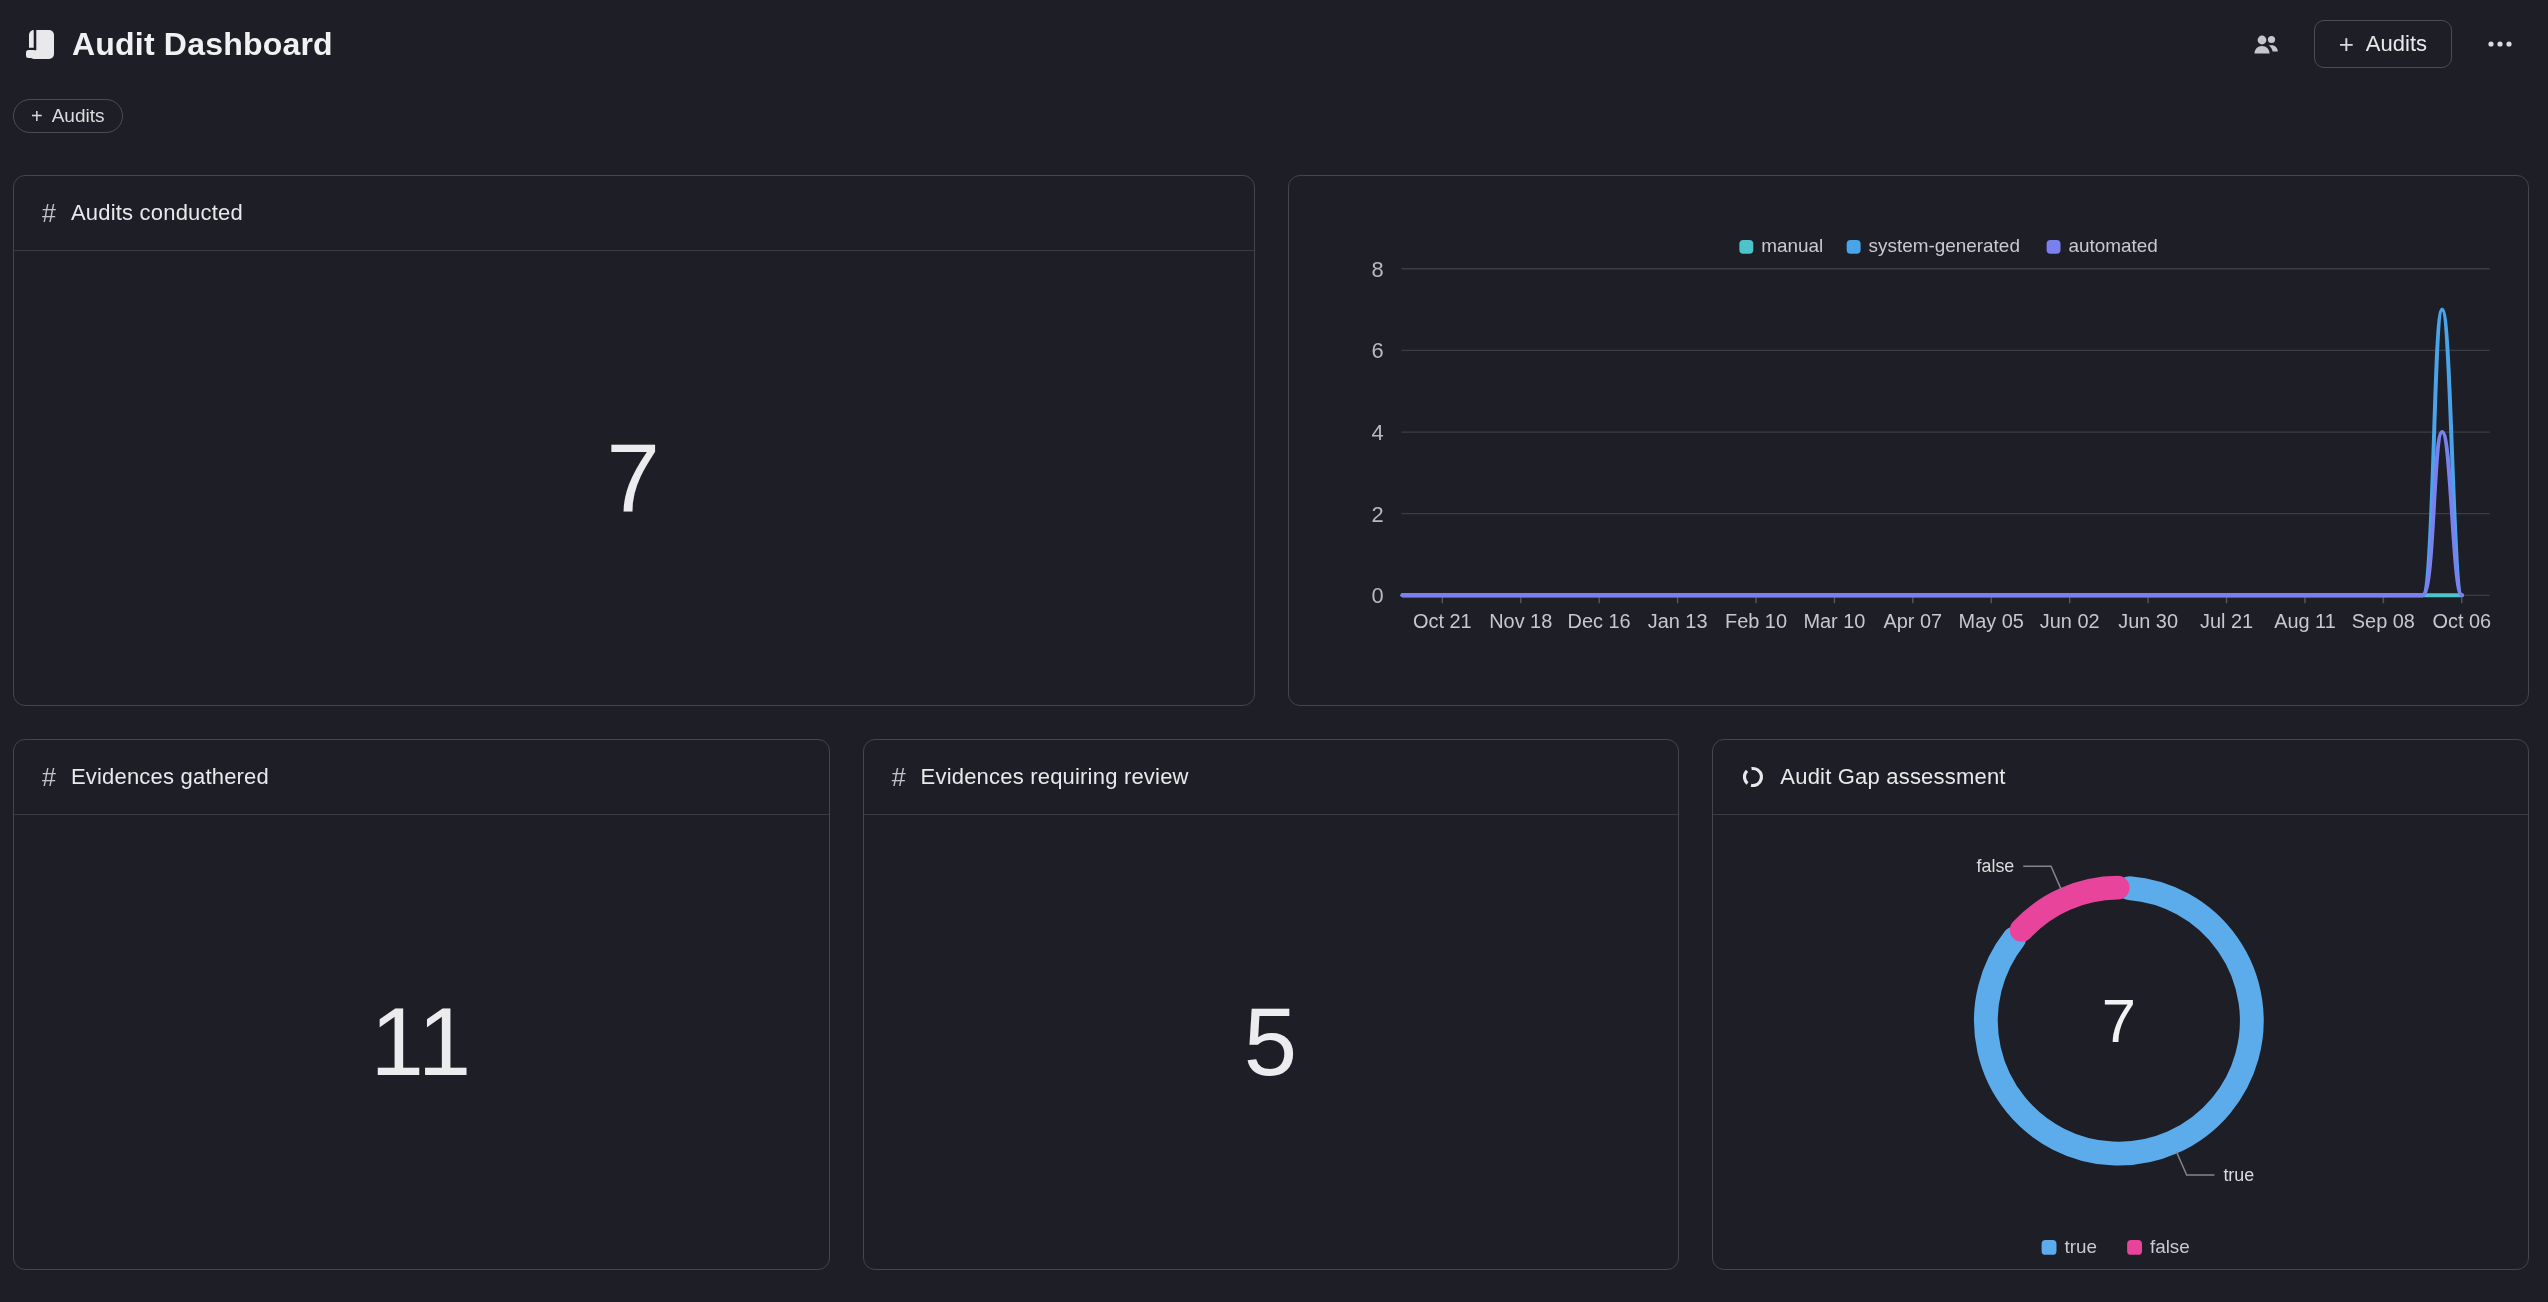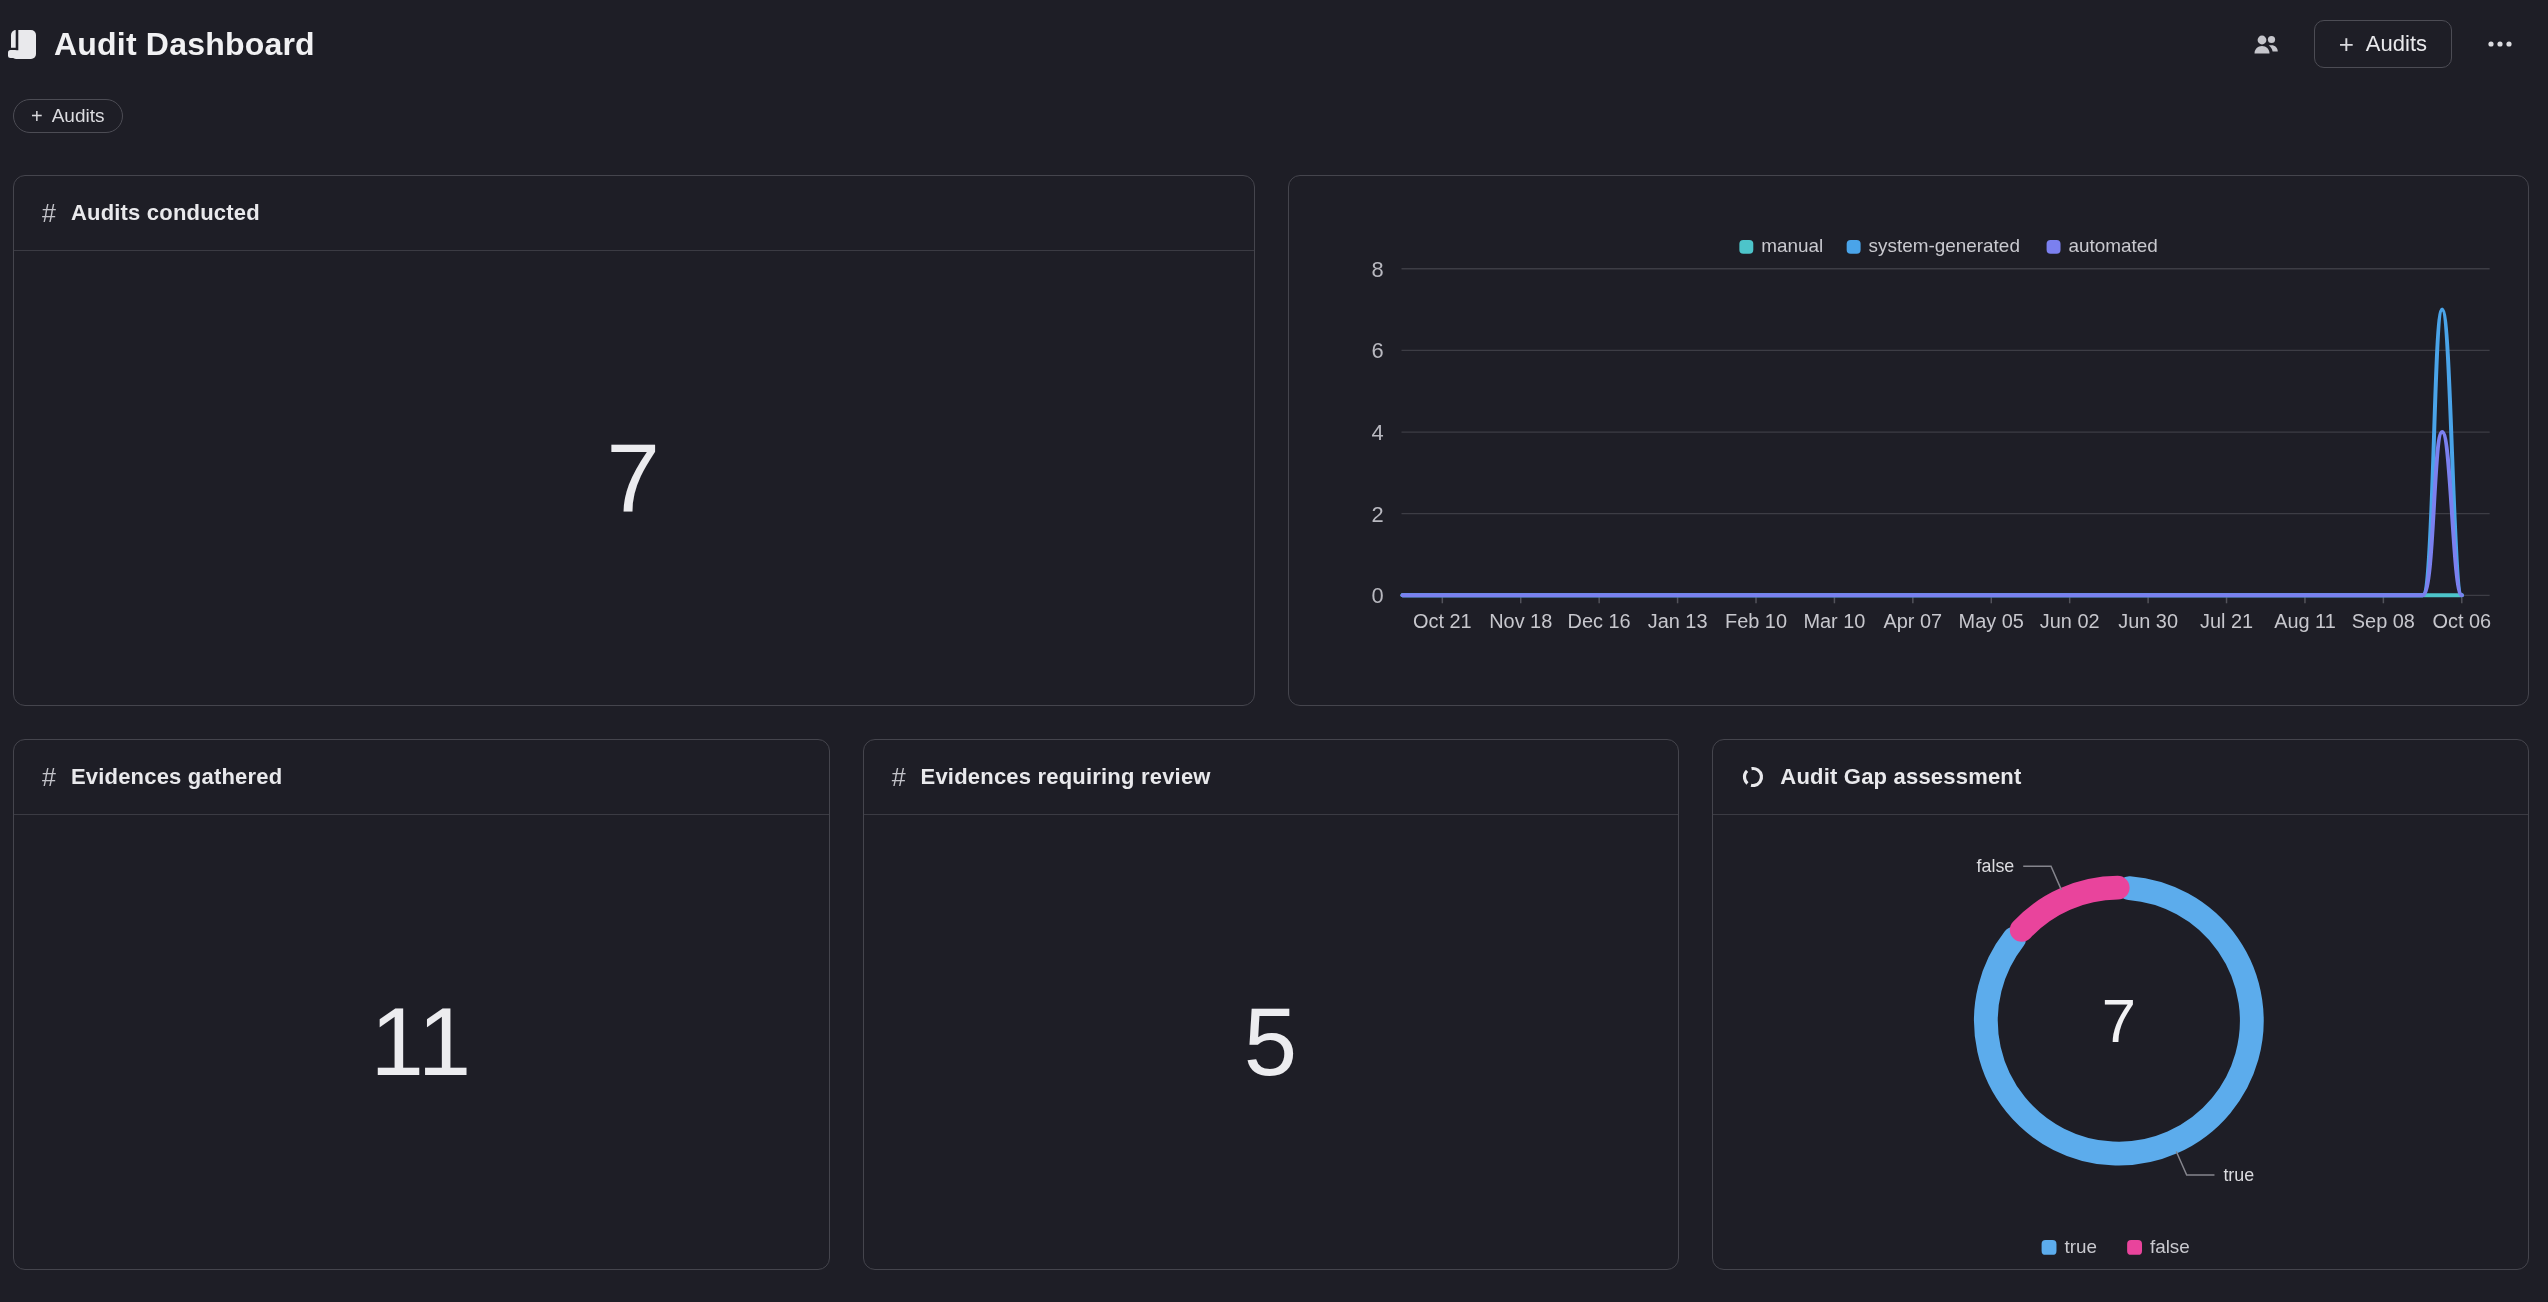--- a/index.html
+++ b/index.html
@@ -6,21 +6,21 @@
   body{
     width:2548px;height:1302px;
     background:#1e1e26;
     font-family:"Liberation Sans", sans-serif;
     color:#e9e9ec;
     overflow:hidden;
   }
   .topbar{
     height:88px;
     display:flex;align-items:center;
-    padding:0 30px 0 6px;
+    padding:0 30px 0 24px;
   }
   .title-wrap{display:flex;align-items:center;gap:14px;}
   .page-title{font-size:32px;font-weight:700;color:#f1f1f3;letter-spacing:.2px;margin:0;}
   .topbar-actions{margin-left:auto;display:flex;align-items:center;gap:30px;}
   .icon-btn{background:none;border:none;cursor:pointer;display:flex;align-items:center;padding:4px;}
   .widget-btn{
     display:flex;align-items:center;gap:12px;
     background:none;border:1px solid #4c4c54;border-radius:10px;
     color:#e9e9ec;font-size:22px;font-family:inherit;
     padding:10px 24px;cursor:pointer;
@@ -49,21 +49,21 @@
     overflow:hidden;
   }
   .span3{grid-column:span 3;}
   .span2{grid-column:span 2;}
   .card-header{
     height:74px;flex:0 0 74px;
     display:flex;align-items:center;gap:15px;
     padding:0 28px;
     border-bottom:1px solid #3b3b43;
   }
-  .card-title{font-size:22px;font-weight:700;color:#e9e9ec;letter-spacing:.2px;}
+  .card-title{font-size:22px;font-weight:400;color:#e9e9ec;letter-spacing:.2px;}
   .hash-icon{font-size:25px;color:#c2c2c8;font-weight:500;line-height:1;}
   .card-body{flex:1;display:flex;align-items:center;justify-content:center;position:relative;}
   .stat-value{font-size:96px;font-weight:400;color:#ececef;letter-spacing:1px;}
   .chart-svg{display:block;width:100%;height:100%;}
 </style>
 </head>
 <body>
 
 <header class="topbar">
   <div class="title-wrap">

